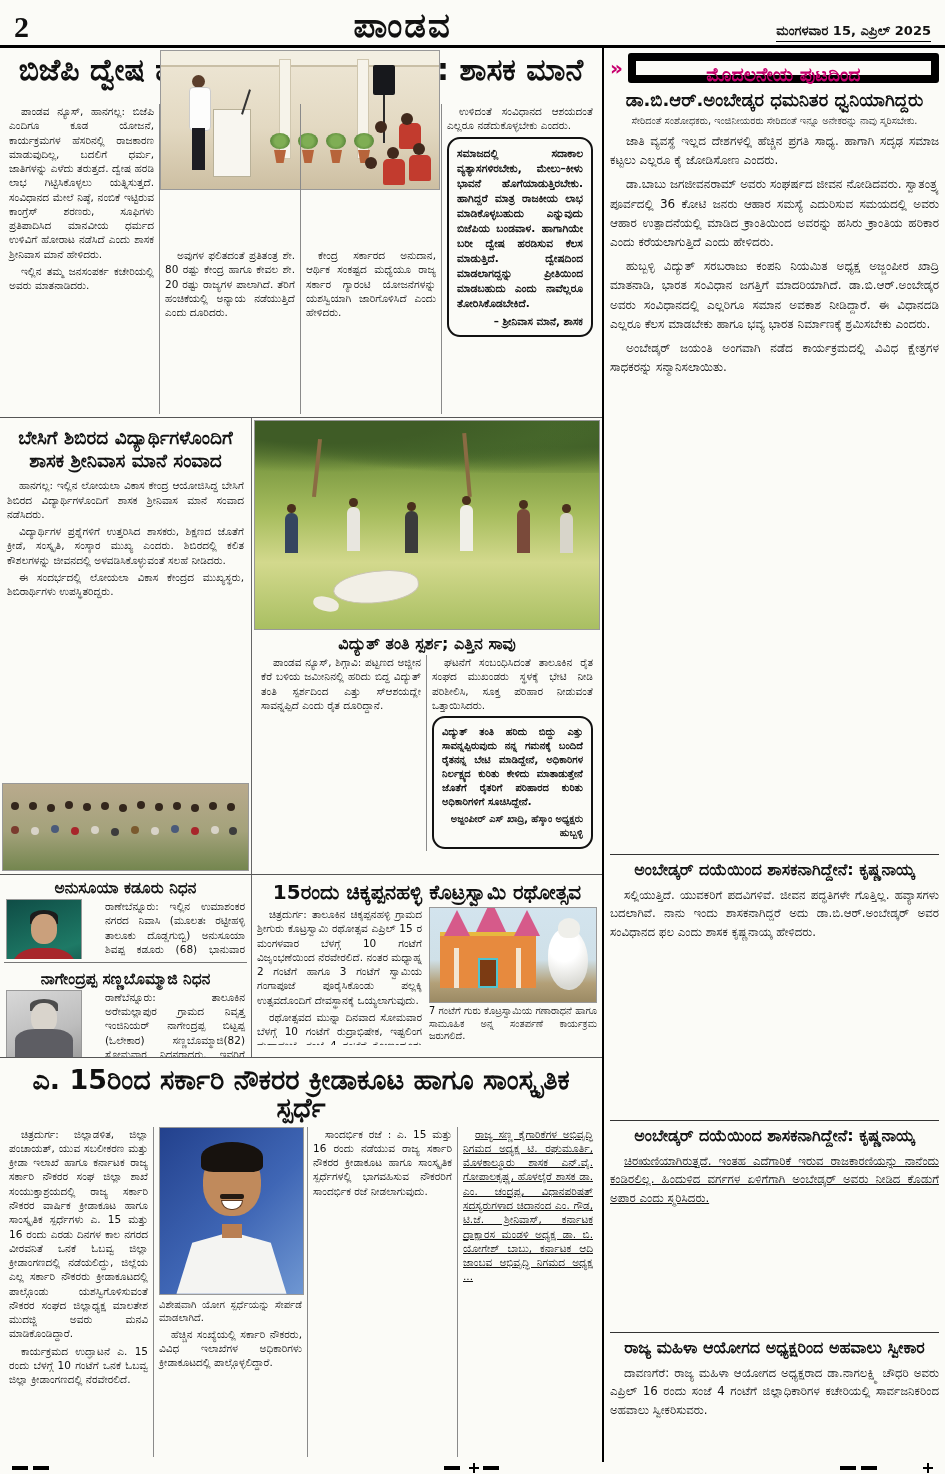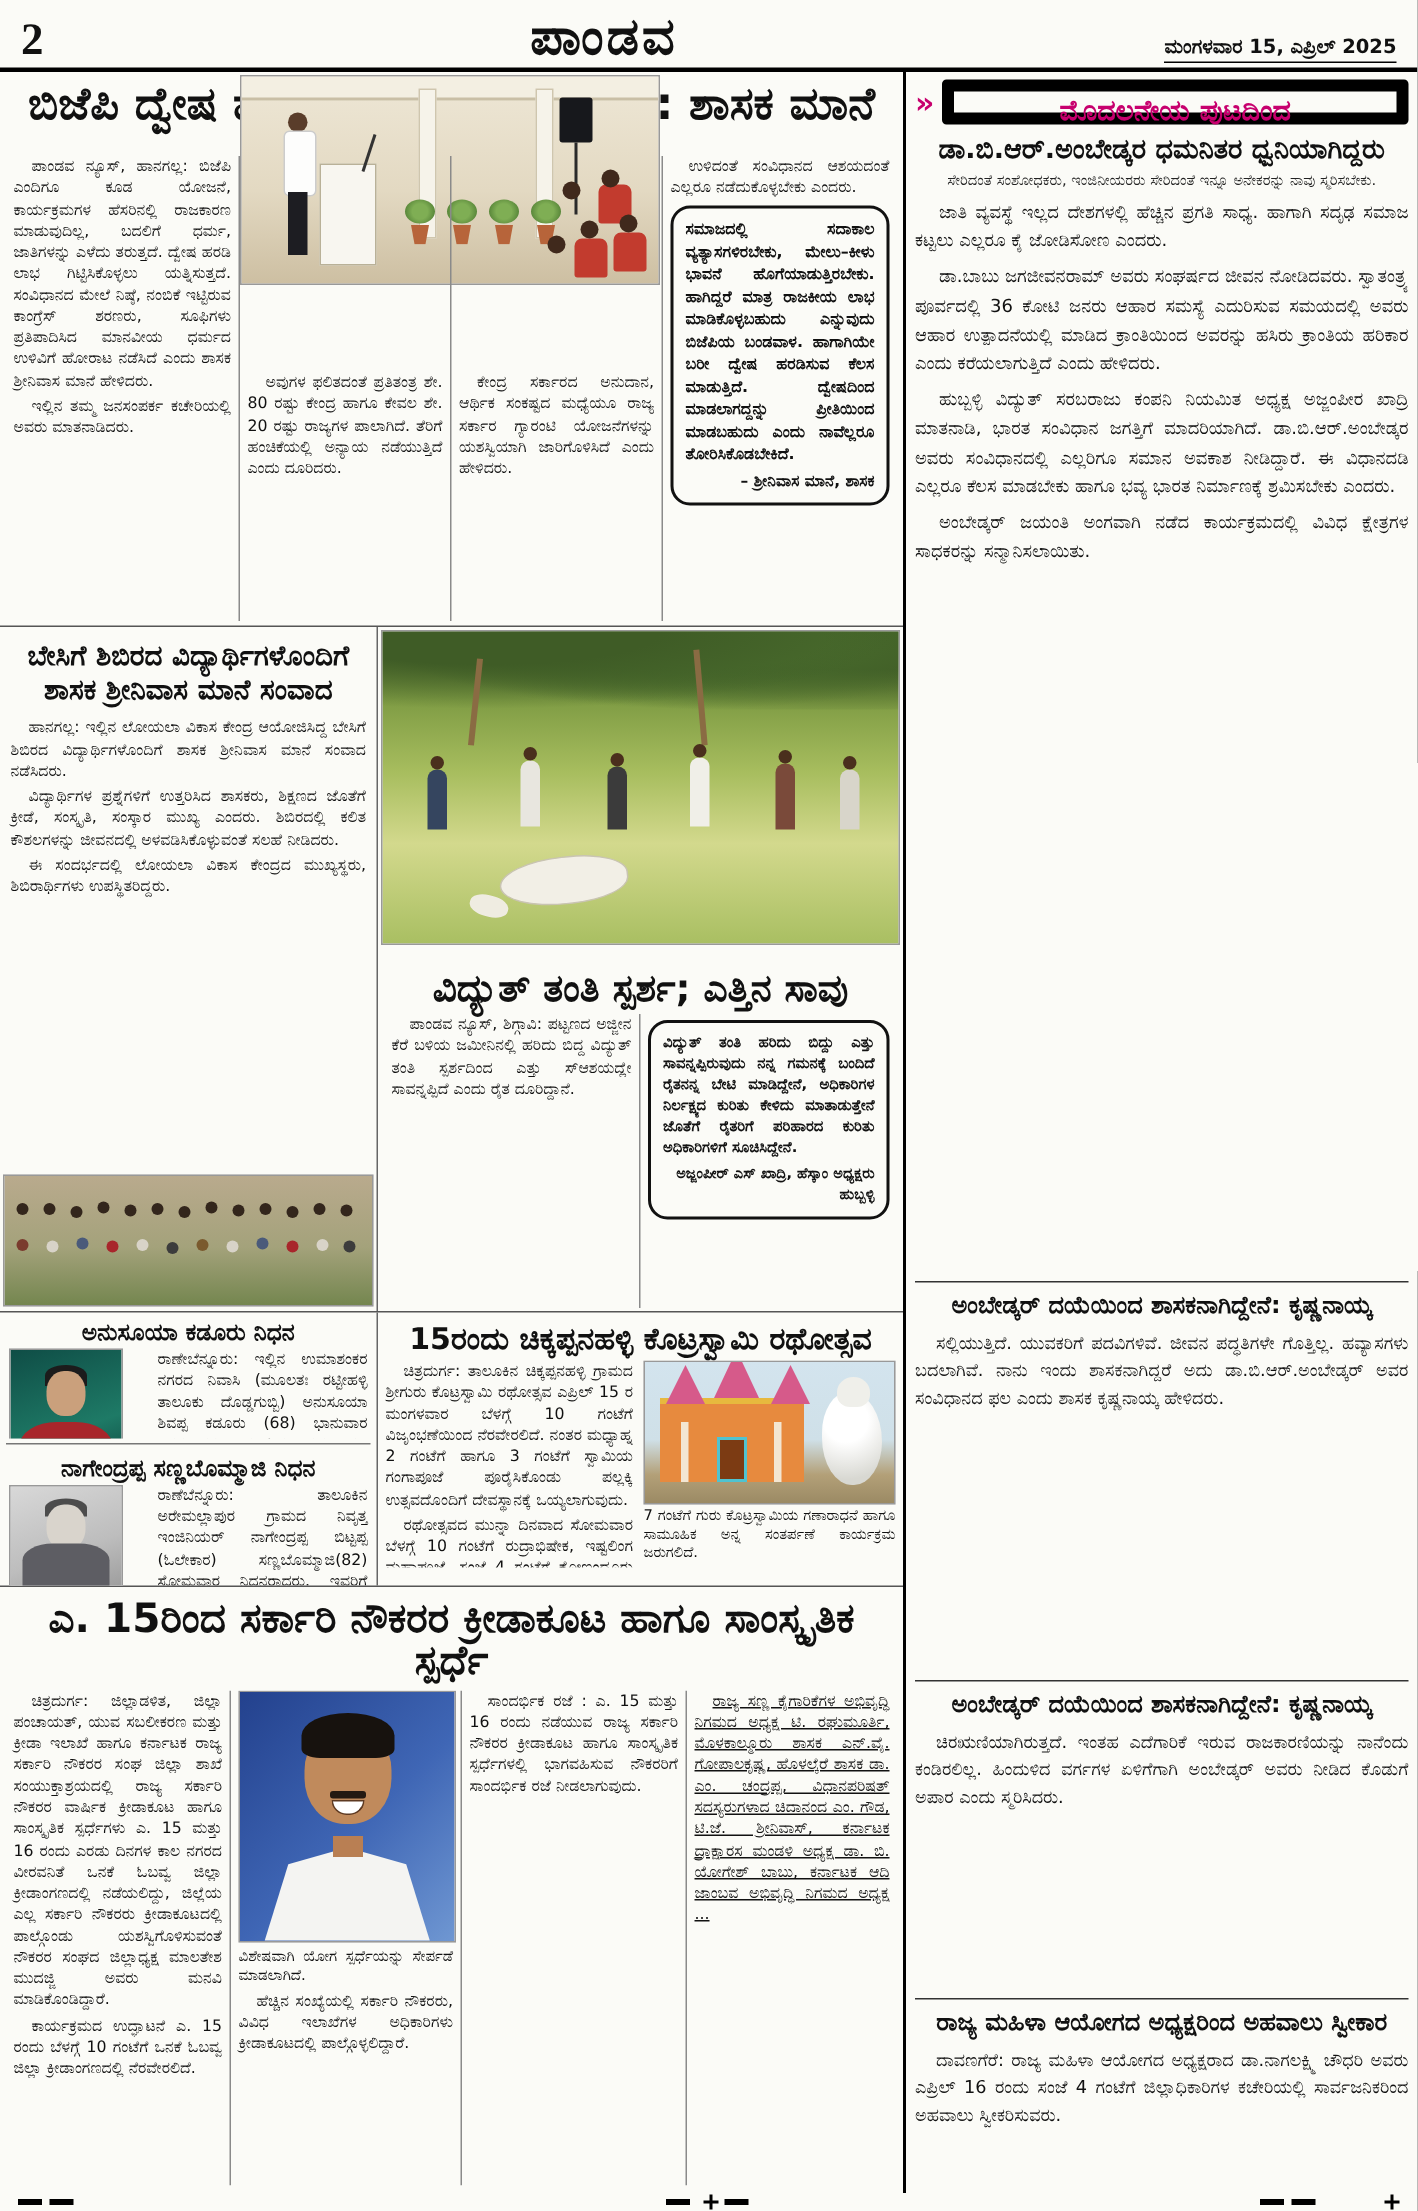--- a/index.html
+++ b/index.html
@@ -32,21 +32,21 @@
         font-size:10.6px;line-height:1.42;text-align:justify;font-weight:600;}
   .qattr{text-align:right;font-weight:bold;margin-top:3px;font-size:10.3px;}
   
   .band-b{height:457px;display:flex;border-bottom:1px solid #555;box-sizing:border-box;}
   .b-left{width:252px;box-sizing:border-box;border-right:1px solid #666;display:flex;flex-direction:column;overflow:hidden;}
   .b-right{width:350px;box-sizing:border-box;overflow:hidden;}
   .a2-head{font-size:18.5px;font-weight:bold;text-align:center;padding:8px 6px 4px;line-height:1.25;}
   .a2-body{flex:1;padding:2px 7px;overflow:hidden;}
   .group-photo{height:86px;margin:2px 2px 3px;}
   .field-photo{height:208px;margin:2px 2px 0;}
-  .wire-head{font-size:25px;font-weight:bold;text-align:center;padding:14px 2px 2px;}
+  .wire-head{font-size:16px;font-weight:bold;text-align:center;padding:4px 2px 2px;}
   .wire-cols{display:flex;padding:0 4px;height:196px;overflow:hidden;}
   .wcol{width:50%;box-sizing:border-box;padding:0 5px;overflow:hidden;}
   .wcol.wa{border-right:1px solid #8a8a8a;}
   
   .band-c{height:183px;display:flex;border-bottom:1px solid #555;box-sizing:border-box;}
   .obit{padding:1px 6px;overflow:hidden;}
   .obit-head{font-size:15.5px;font-weight:bold;text-align:center;margin:3px 0 2px;}
   .obit-row{display:flex;gap:23px;}
   .obit-photo{width:74px;height:88px;flex:none;}
   .obit-photo.small{height:70px;}
@@ -252,20 +252,21 @@
             </div>
           <div class="abs fp-ox"></div>
           <div class="abs fp-oxhead"></div>
         </div>
         <div class="wire-head">ವಿದ್ಯುತ್ ತಂತಿ ಸ್ಪರ್ಶ; ಎತ್ತಿನ ಸಾವು</div>
         <div class="wire-cols body-txt">
           <div class="wcol wa">
             <p>ಪಾಂಡವ ನ್ಯೂಸ್, ಶಿಗ್ಗಾವಿ: ಪಟ್ಟಣದ ಅಜ್ಜೀನ ಕೆರೆ ಬಳಿಯ ಜಮೀನಿನಲ್ಲಿ ಹರಿದು ಬಿದ್ದ ವಿದ್ಯುತ್ ತಂತಿ ಸ್ಪರ್ಶದಿಂದ ಎತ್ತು ಸ್ಆಶಯದ್ಲೇ ಸಾವನ್ನಪ್ಪಿದೆ ಎಂದು ರೈತ ದೂರಿದ್ದಾನೆ.</p>
           </div>
           <div class="wcol">
+            <p>ಘಟನೆಗೆ ಸಂಬಂಧಿಸಿದಂತೆ ತಾಲೂಕಿನ ರೈತ ಸಂಘದ ಮುಖಂಡರು ಸ್ಥಳಕ್ಕೆ ಭೇಟಿ ನೀಡಿ ಪರಿಶೀಲಿಸಿ, ಸೂಕ್ತ ಪರಿಹಾರ ನೀಡುವಂತೆ ಒತ್ತಾಯಿಸಿದರು.</p>
             <div class="qbox" style="font-size:9.9px;">
               <span>ವಿದ್ಯುತ್ ತಂತಿ ಹರಿದು ಬಿದ್ದು ಎತ್ತು ಸಾವನ್ನಪ್ಪಿರುವುದು ನನ್ನ ಗಮನಕ್ಕೆ ಬಂದಿದೆ ರೈತನನ್ನ ಬೇಟಿ ಮಾಡಿದ್ದೇನೆ, ಅಧಿಕಾರಿಗಳ ನಿರ್ಲಕ್ಷ್ಯದ ಕುರಿತು ಕೇಳಿದು ಮಾತಾಡುತ್ತೇನೆ ಜೊತೆಗೆ ರೈತರಿಗೆ ಪರಿಹಾರದ ಕುರಿತು ಅಧಿಕಾರಿಗಳಿಗೆ ಸೂಚಿಸಿದ್ದೇನೆ.</span>
               <div class="qattr" style="font-size:9.7px;">ಅಜ್ಜಂಪೀರ್ ಎಸ್ ಖಾದ್ರಿ, ಹೆಸ್ಕಾಂ ಅಧ್ಯಕ್ಷರು ಹುಬ್ಬಳ್ಳಿ</div>
             </div>
           </div>
         </div>
       </div>
     </div>
 
     <div class="band-c">
@@ -367,21 +368,21 @@
     </div>
 
     <div class="rc-abs rc-sep" style="top:806px;"></div>
     <div class="rc-abs rc-h2" style="top:812px;">ಅಂಬೇಡ್ಕರ್ ದಯೆಯಿಂದ ಶಾಸಕನಾಗಿದ್ದೇನೆ: ಕೃಷ್ಣನಾಯ್ಕ</div>
     <div class="rc-abs rc-sec" style="top:838px;height:230px;">
       <p>ಸಲ್ಲಿಯುತ್ತಿದೆ. ಯುವಕರಿಗೆ ಪದವಿಗಳಿವೆ. ಜೀವನ ಪದ್ಧತಿಗಳೇ ಗೊತ್ತಿಲ್ಲ. ಹವ್ಯಾಸಗಳು ಬದಲಾಗಿವೆ. ನಾನು ಇಂದು ಶಾಸಕನಾಗಿದ್ದರೆ ಅದು ಡಾ.ಬಿ.ಆರ್.ಅಂಬೇಡ್ಕರ್ ಅವರ ಸಂವಿಧಾನದ ಫಲ ಎಂದು ಶಾಸಕ ಕೃಷ್ಣನಾಯ್ಕ ಹೇಳಿದರು.</p>
     </div>
 
     <div class="rc-abs rc-sep" style="top:1072px;"></div>
     <div class="rc-abs rc-h2" style="top:1078px;">ಅಂಬೇಡ್ಕರ್ ದಯೆಯಿಂದ ಶಾಸಕನಾಗಿದ್ದೇನೆ: ಕೃಷ್ಣನಾಯ್ಕ</div>
-    <div class="rc-abs rc-sec" style="top:1104px;height:176px;">
+    <div class="rc-abs rc-sec" style="top:1104px;height:176px;text-decoration:underline;">
       <p>ಚಿರಋಣಿಯಾಗಿರುತ್ತದೆ. ಇಂತಹ ಎದೆಗಾರಿಕೆ ಇರುವ ರಾಜಕಾರಣಿಯನ್ನು ನಾನೆಂದು ಕಂಡಿರಲಿಲ್ಲ. ಹಿಂದುಳಿದ ವರ್ಗಗಳ ಏಳಿಗೆಗಾಗಿ ಅಂಬೇಡ್ಕರ್ ಅವರು ನೀಡಿದ ಕೊಡುಗೆ ಅಪಾರ ಎಂದು ಸ್ಮರಿಸಿದರು.</p>
     </div>
 
     <div class="rc-abs rc-sep" style="top:1284px;"></div>
     <div class="rc-abs rc-h2" style="top:1290px;">ರಾಜ್ಯ ಮಹಿಳಾ ಆಯೋಗದ ಅಧ್ಯಕ್ಷರಿಂದ ಅಹವಾಲು ಸ್ವೀಕಾರ</div>
     <div class="rc-abs rc-sec" style="top:1316px;height:88px;">
       <p>ದಾವಣಗೆರೆ: ರಾಜ್ಯ ಮಹಿಳಾ ಆಯೋಗದ ಅಧ್ಯಕ್ಷರಾದ ಡಾ.ನಾಗಲಕ್ಷ್ಮಿ ಚೌಧರಿ ಅವರು ಎಪ್ರಿಲ್ 16 ರಂದು ಸಂಜೆ 4 ಗಂಟೆಗೆ ಜಿಲ್ಲಾಧಿಕಾರಿಗಳ ಕಚೇರಿಯಲ್ಲಿ ಸಾರ್ವಜನಿಕರಿಂದ ಅಹವಾಲು ಸ್ವೀಕರಿಸುವರು.</p>
     </div>
   </div>
 

